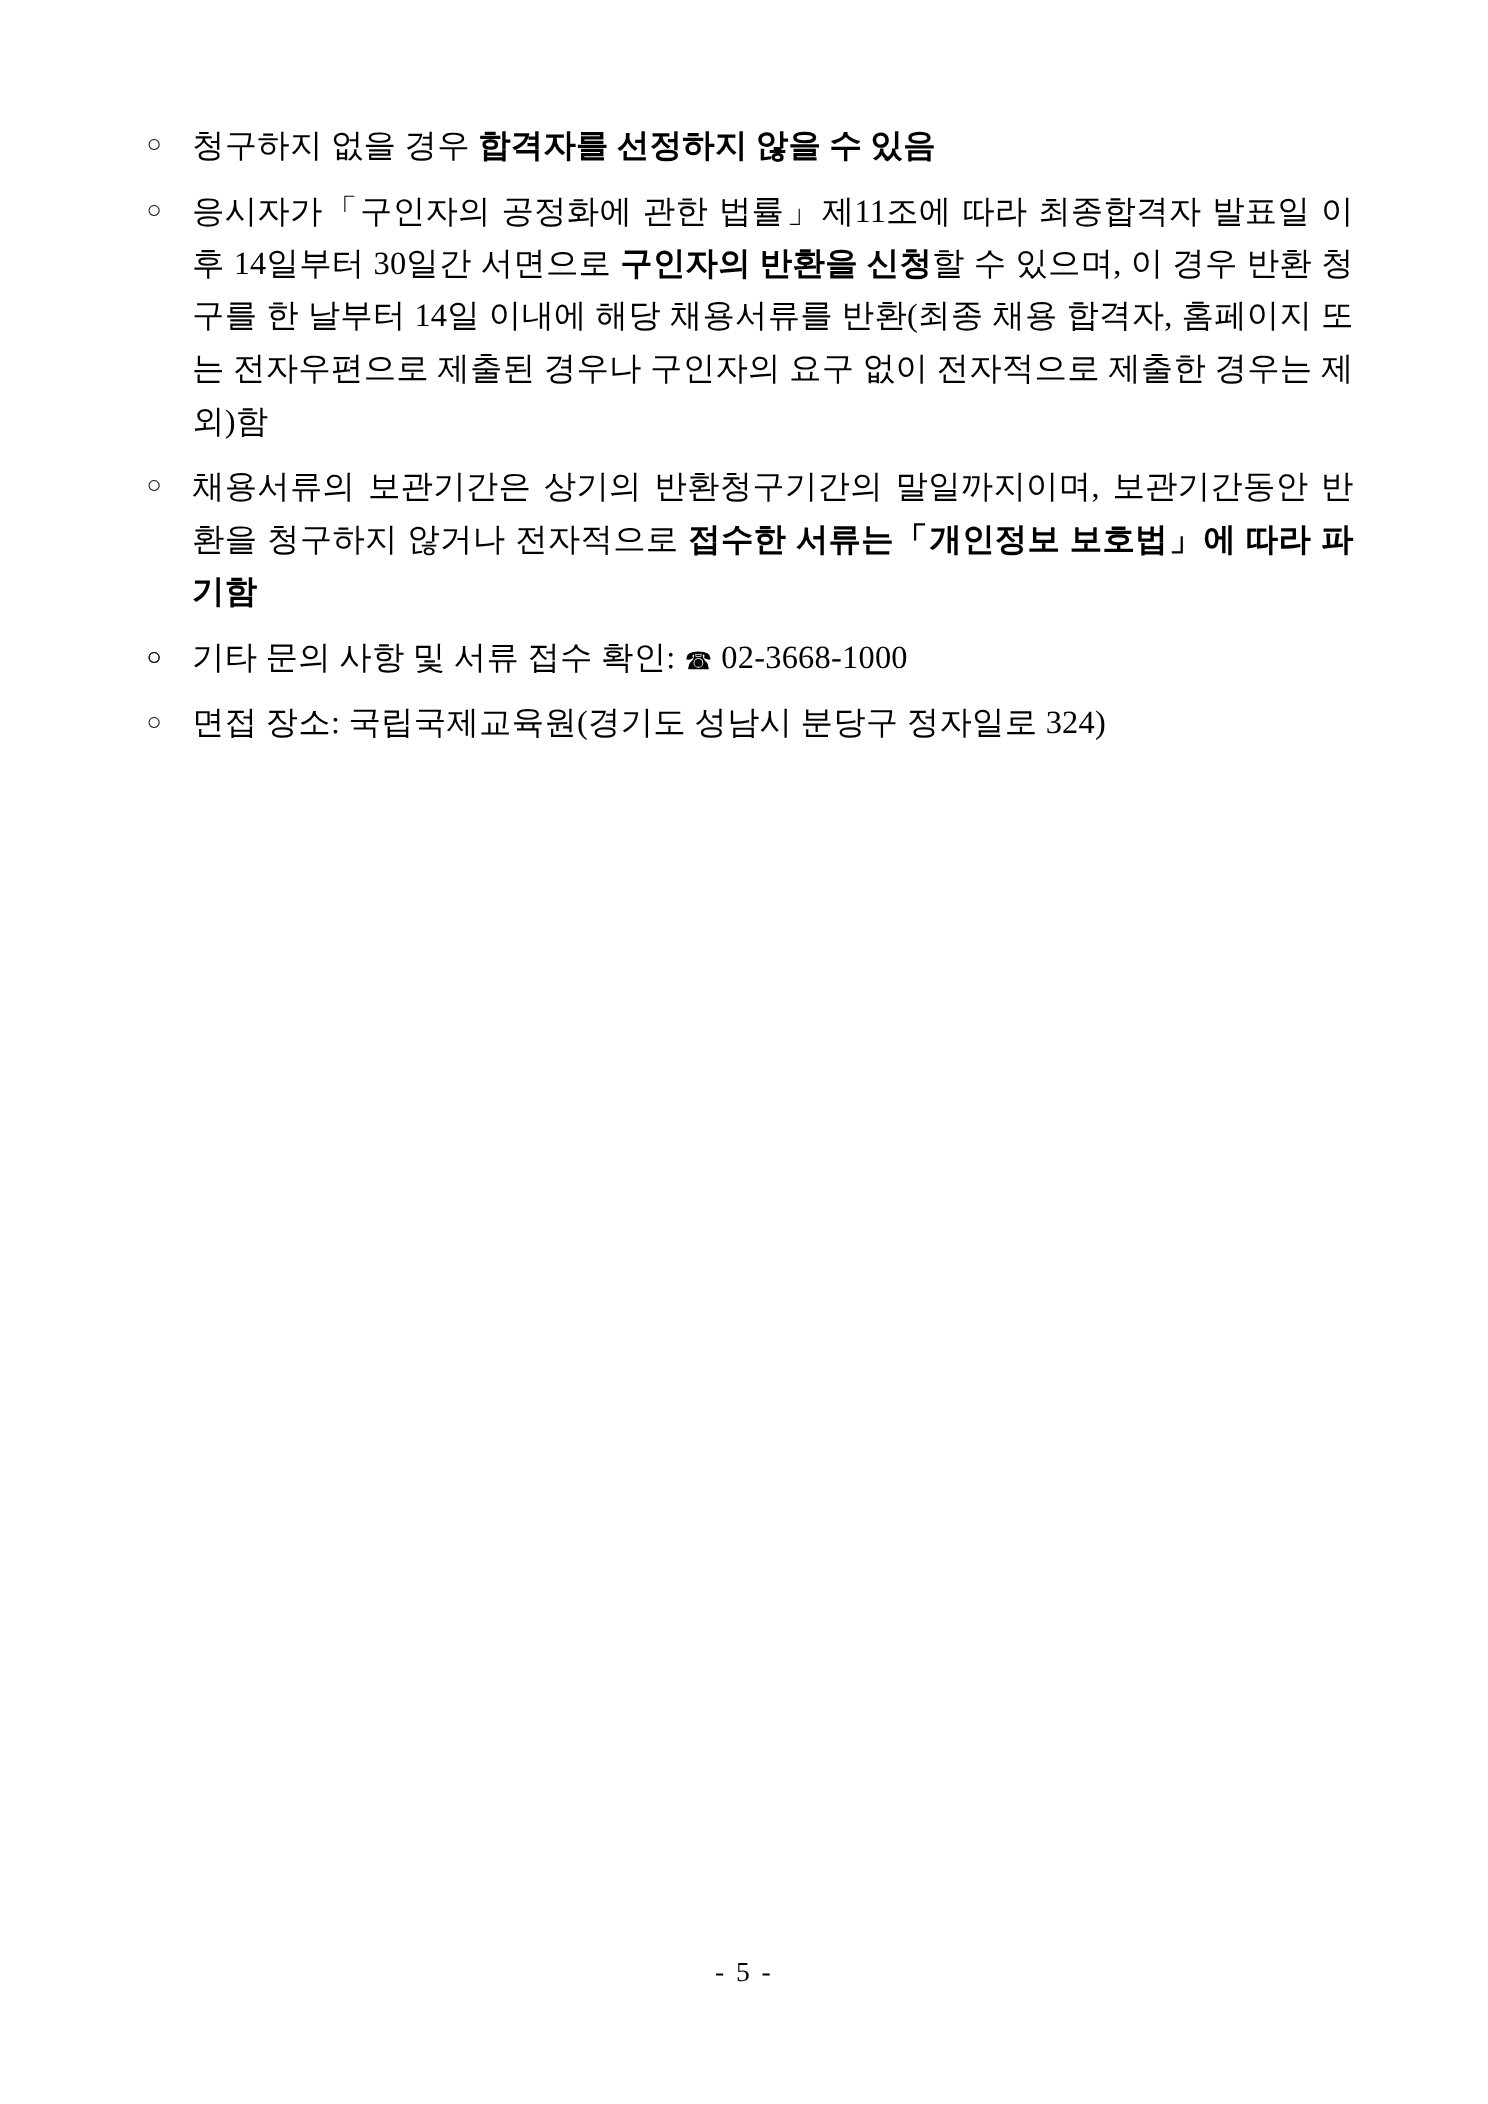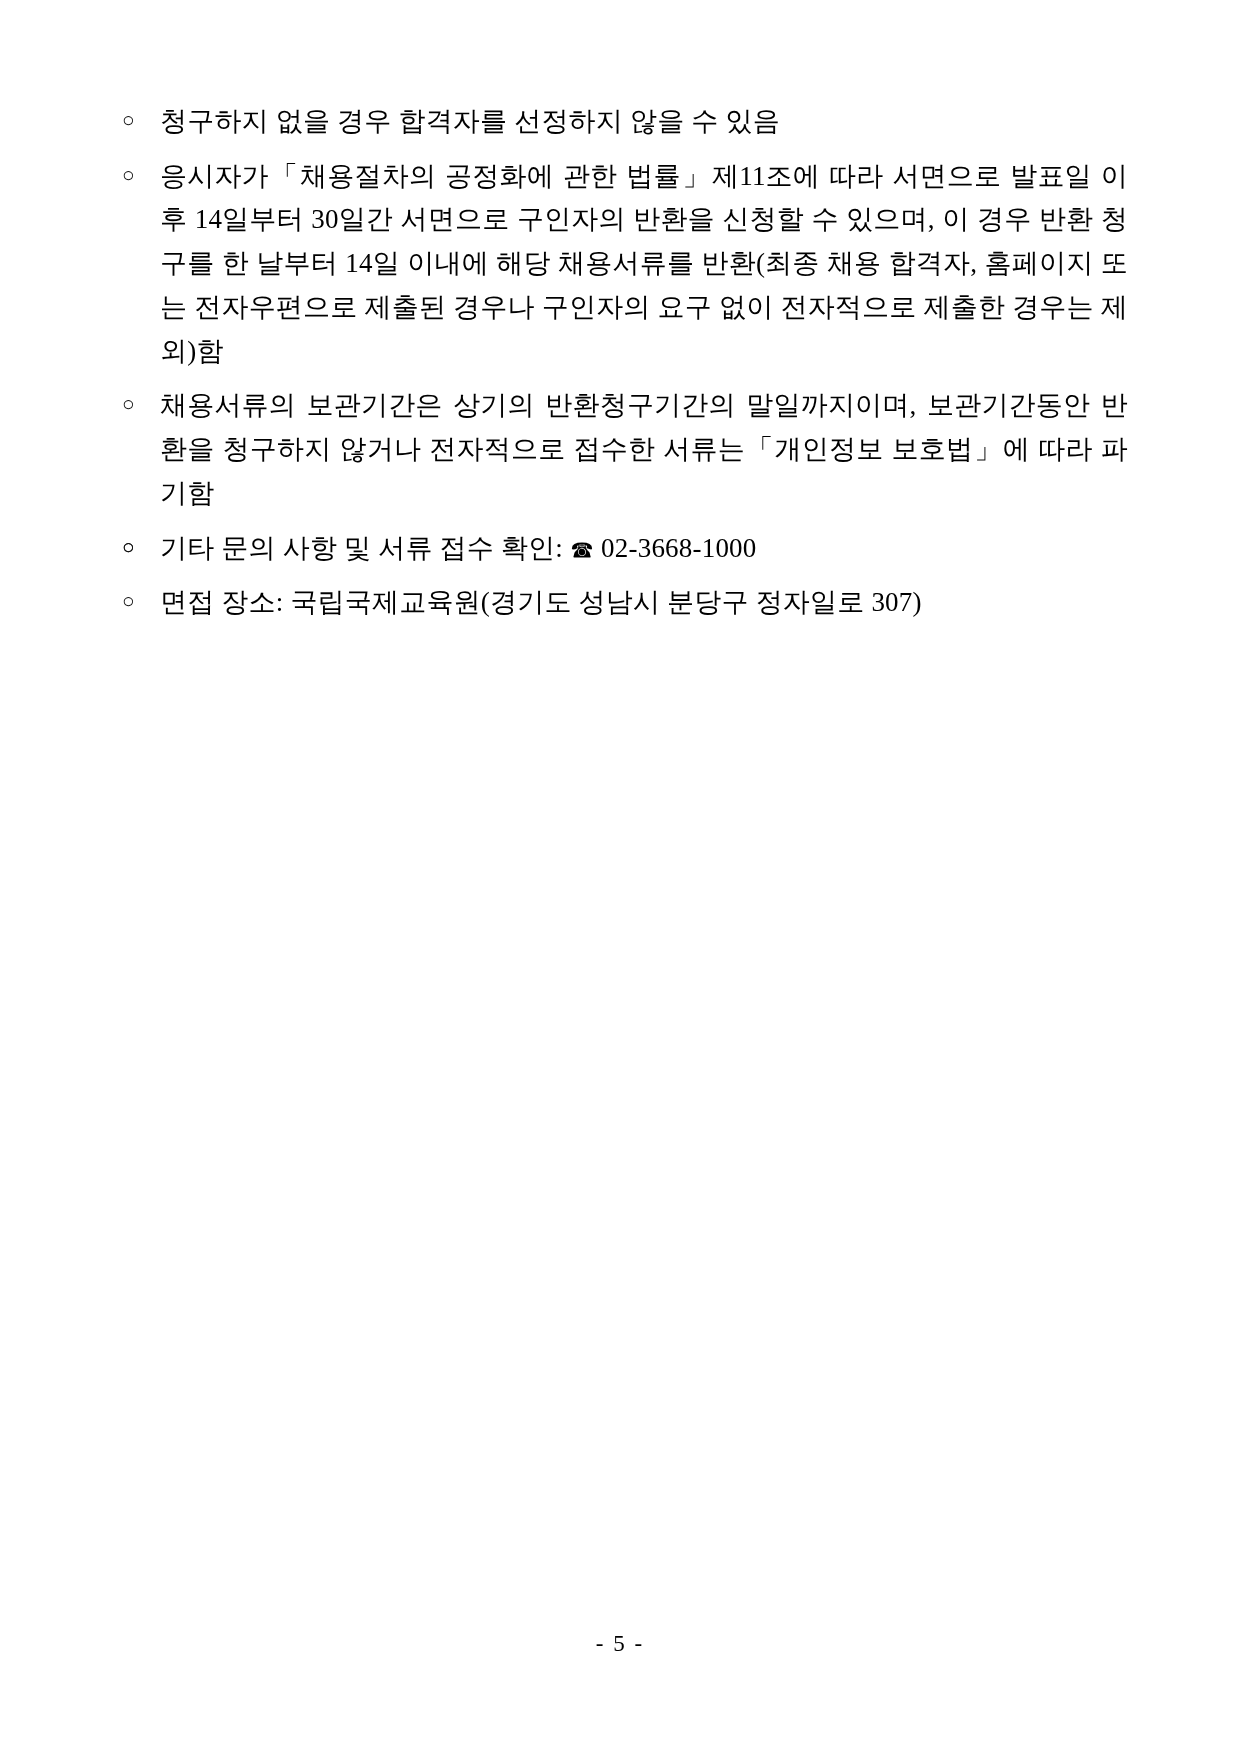--- a/index.html
+++ b/index.html
@@ -41,21 +41,21 @@
   li.bullet-item > .marker {
     position: absolute;
     left: 4px;
     top: 0;
     width: 20px;
     font-size: 21px;
     line-height: 1.95;
     color: #111;
   }
   .b {
-    font-weight: normal;
+    font-weight: bold;
   }
   .phone-icon {
     font-size: 24px;
     line-height: 1;
     vertical-align: -1px;
   }
   .footer {
     position: absolute;
     left: 0;
     right: 0;
@@ -66,21 +66,21 @@
     color: #000;
   }
 </style>
 </head>
 <body>
 
 <div class="page">
   <div class="content">
     <ul class="bullet-list">
         <li class="bullet-item"><span class="marker">○</span><span><span>청구하지 없을 경우 </span><span class="b">합격자를 선정하지 않을 수 있음</span></span></li>
-        <li class="bullet-item"><span class="marker">○</span><span><span>응시자가「채용절차의 공정화에 관한 법률」제11조에 따라 서면으로 발표일 이후 14일부터 30일간 서면으로 </span><span class="b">구인자의 반환을 신청</span><span>할 수 있으며, 이 경우 반환 청구를 한 날부터 14일 이내에 해당 채용서류를 반환(최종 채용 합격자, 홈페이지 또는 전자우편으로 제출된 경우나 구인자의 요구 없이 전자적으로 제출한 경우는 제외)함</span></span></li>
+        <li class="bullet-item"><span class="marker">○</span><span><span>응시자가「구인자의 공정화에 관한 법률」제11조에 따라 최종합격자 발표일 이후 14일부터 30일간 서면으로 </span><span class="b">구인자의 반환을 신청</span><span>할 수 있으며, 이 경우 반환 청구를 한 날부터 14일 이내에 해당 채용서류를 반환(최종 채용 합격자, 홈페이지 또는 전자우편으로 제출된 경우나 구인자의 요구 없이 전자적으로 제출한 경우는 제외)함</span></span></li>
         <li class="bullet-item"><span class="marker">○</span><span><span>채용서류의 보관기간은 상기의 반환청구기간의 말일까지이며, 보관기간동안 반환을 청구하지 않거나 전자적으로 </span><span class="b">접수한 서류는「개인정보 보호법」에 따라 파기함</span></span></li>
         <li class="bullet-item"><span class="marker">○</span></li>
         <li class="bullet-item"><span class="marker">○</span><span><span>기타 문의 사항 및 서류 접수 확인: </span><span class="phone-icon">☎</span><span> 02-3668-1000</span></span></li>
-        <li class="bullet-item"><span class="marker">○</span><span><span>면접 장소: 국립국제교육원(경기도 성남시 분당구 정자일로 307)</span></span></li>
+        <li class="bullet-item"><span class="marker">○</span><span><span>면접 장소: 국립국제교육원(경기도 성남시 분당구 정자일로 324)</span></span></li>
       </ul>
   </div>
   <div class="footer">- 5 -</div>
 </div>
 
 </body></html>

